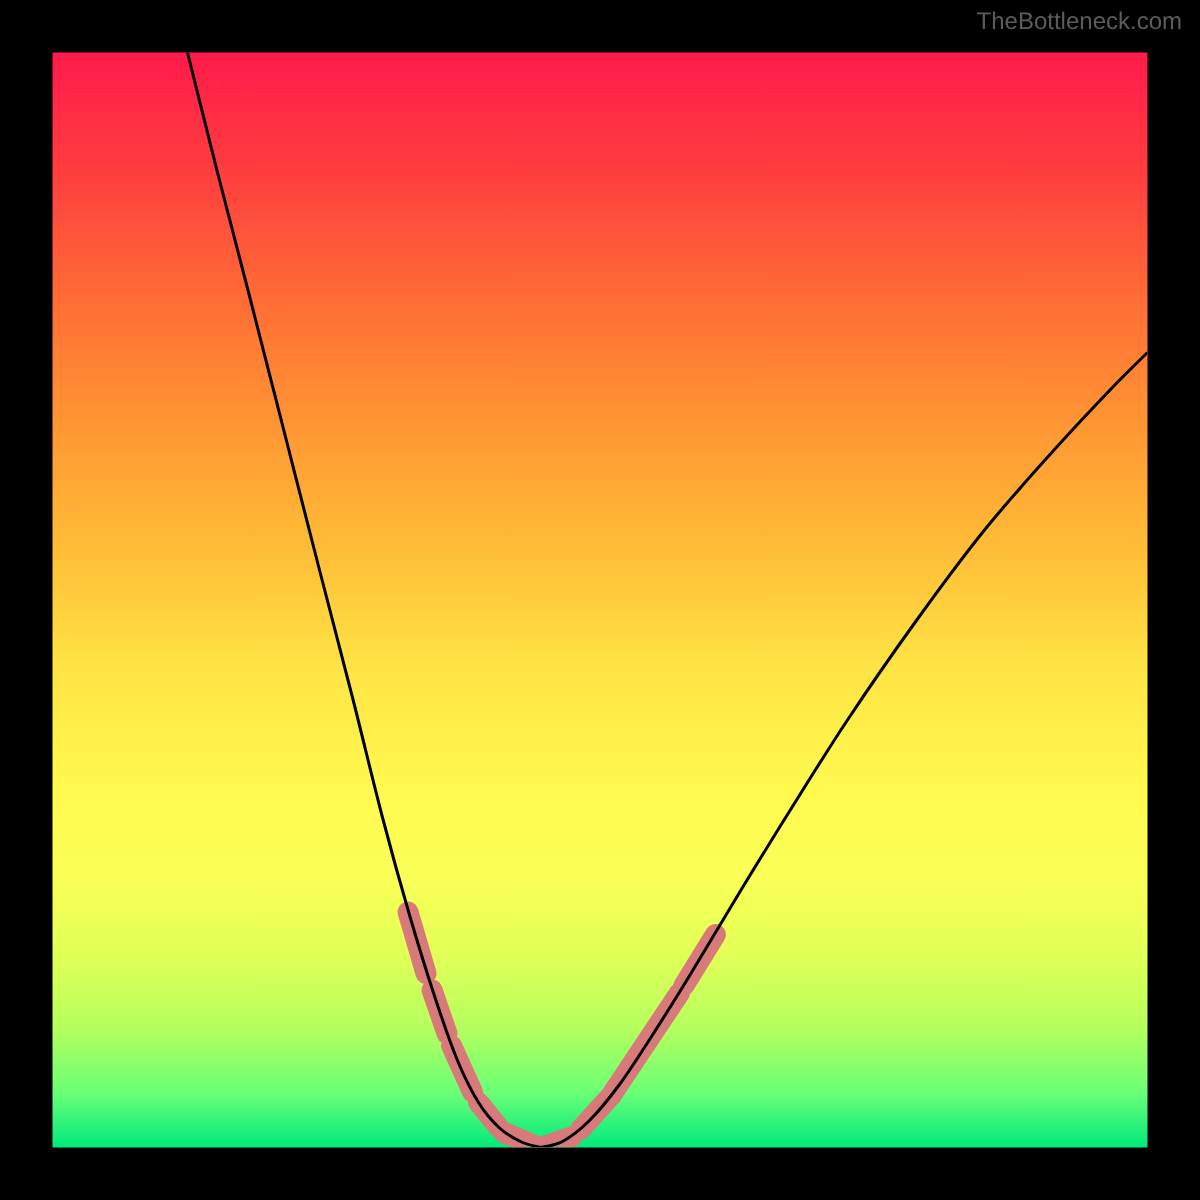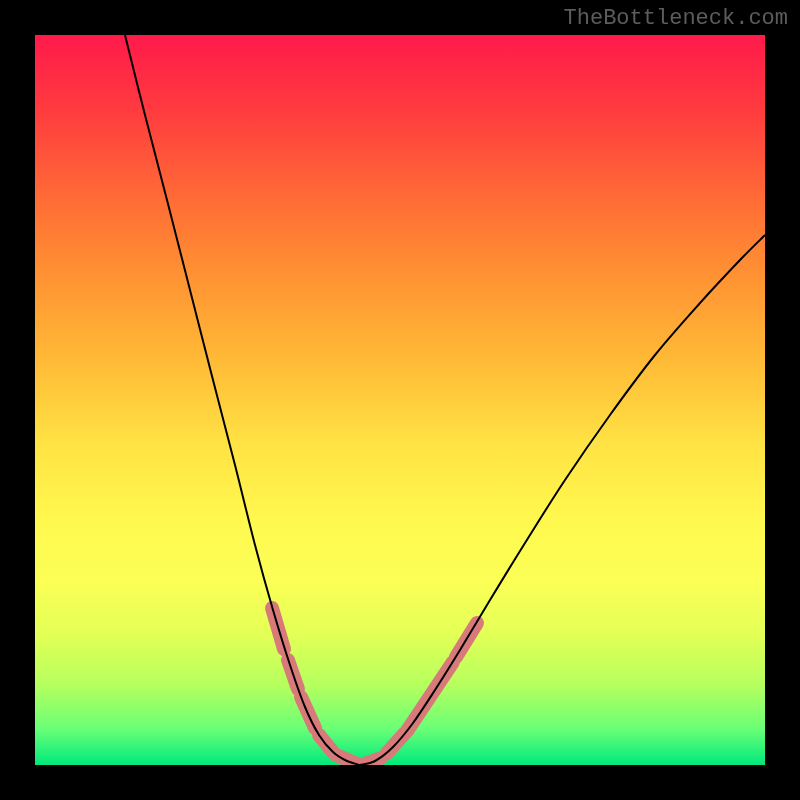--- a/index.html
+++ b/index.html
@@ -3,22 +3,22 @@
 <meta charset="utf-8">
 <style>
   * { margin: 0; padding: 0; box-sizing: border-box; }
   html, body { width: 800px; height: 800px; overflow: hidden; }
   body { background: #000; position: relative; }
 
   .watermark {
     position: absolute;
     top: 6px;
     right: 12px;
-    font-family: Liberation Mono, monospace;
-    font-size: 22px;
+    font-family: Liberation Sans, sans-serif;
+    font-size: 16px;
     font-weight: 500;
     color: #5c5c5c;
     z-index: 10;
     letter-spacing: 0px;
   }
 
   .plot {
     position: absolute;
     top: 35px;
     left: 35px;

